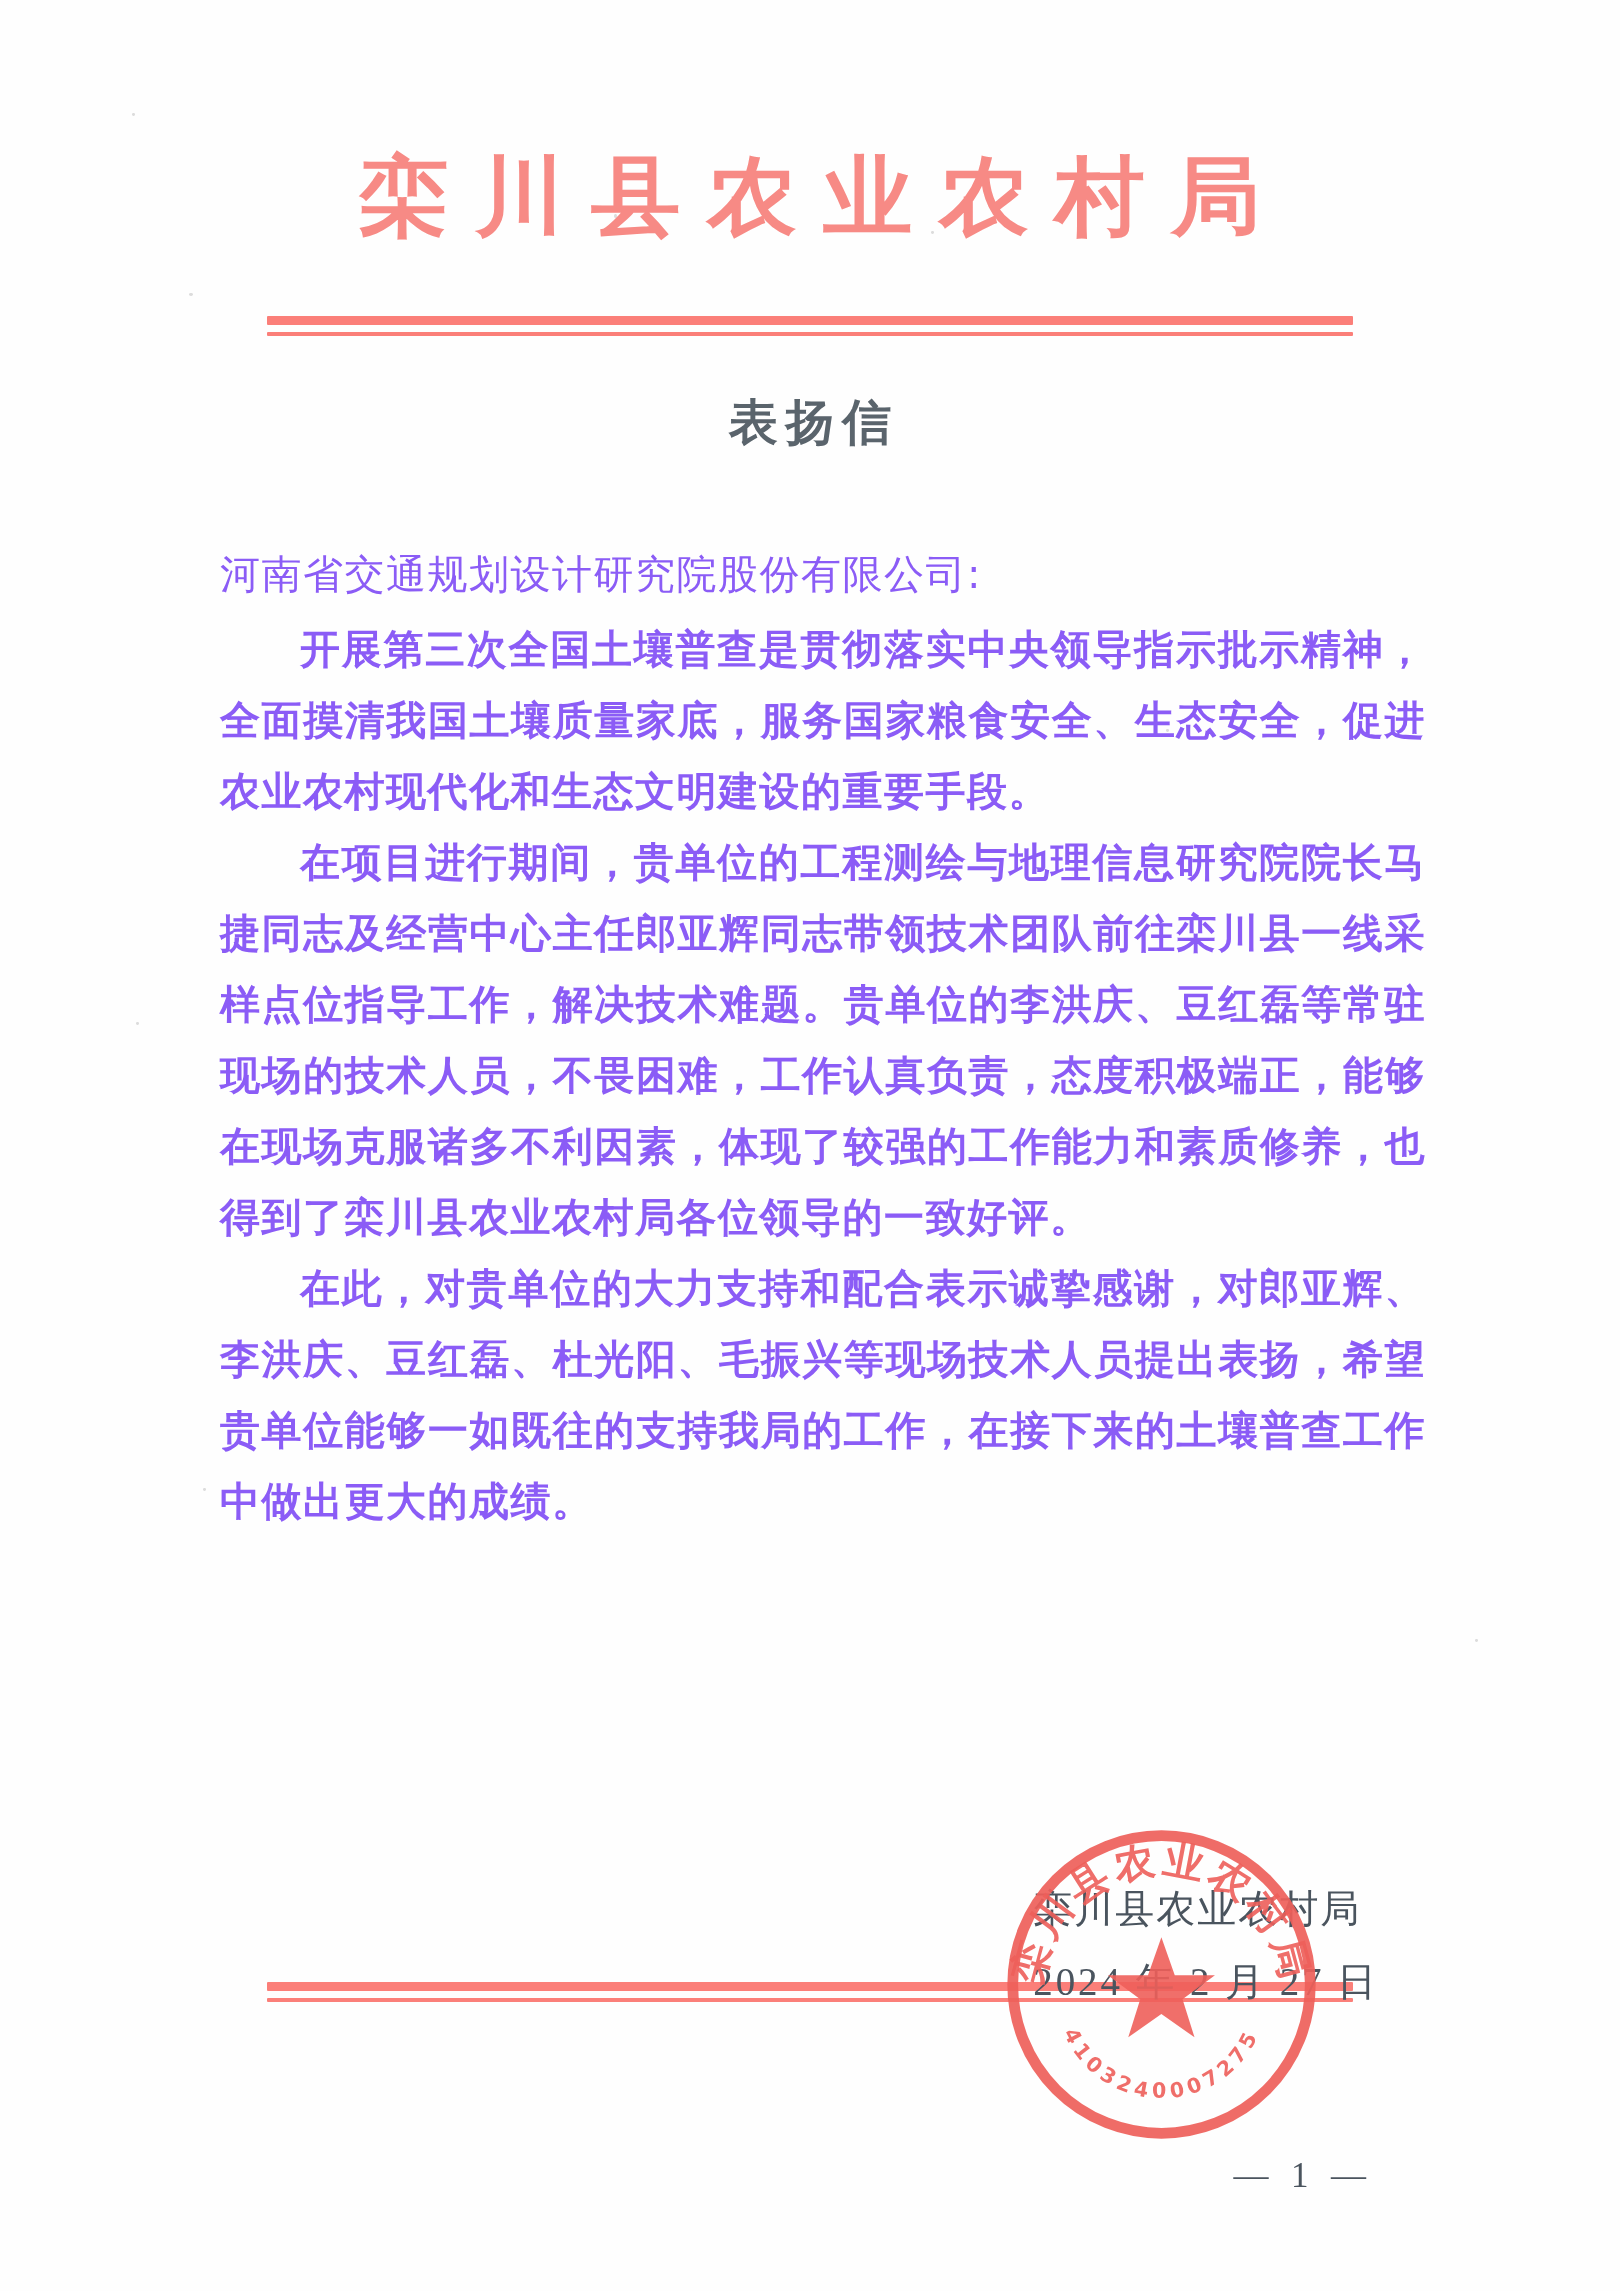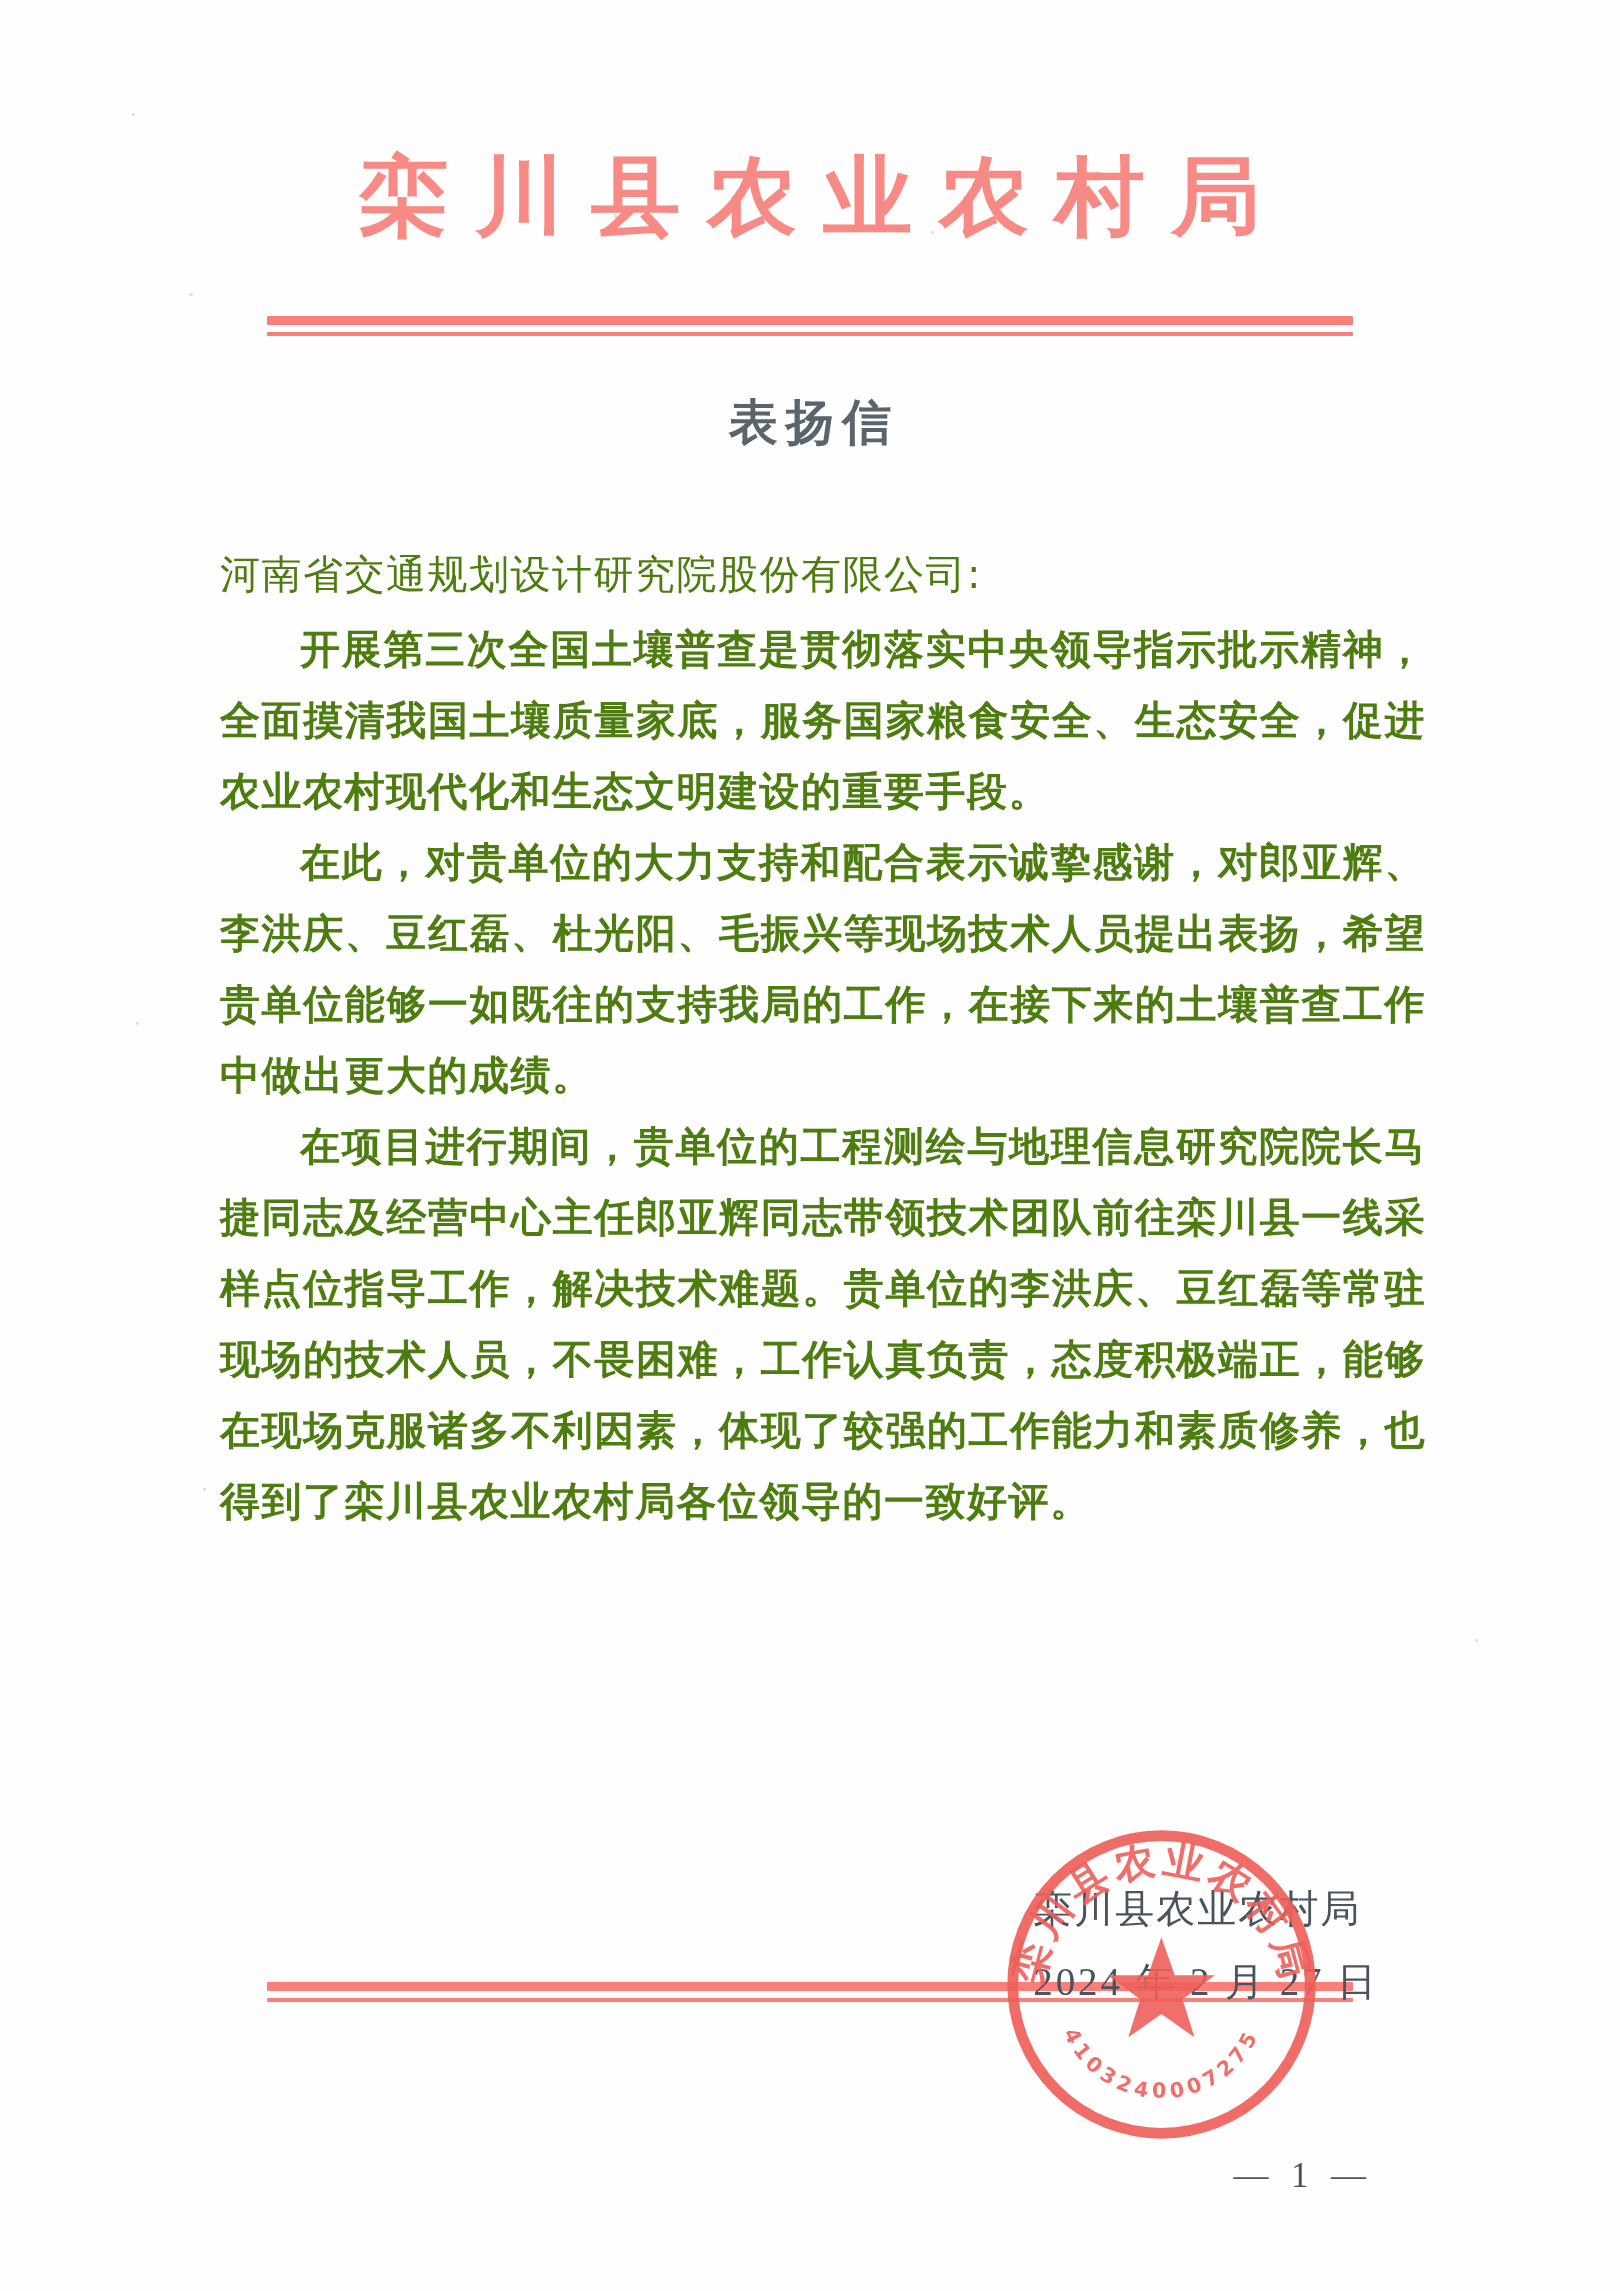--- a/index.html
+++ b/index.html
@@ -57,21 +57,21 @@
     letter-spacing:7.8px;
     text-indent:7.8px;
   }
 
   
   .body-block {
     position:absolute;
     left:220px;
     top:539px;
     width:1206px;
-    color:#4d7c0f;
+    color:#8b5cf6;
     font-family:"DejaVu Sans", sans-serif;
     font-size:40px;
     line-height:71px;
     letter-spacing:1.5px;
     text-align:justify;
     text-justify:inter-character;
   }
   .salutation { margin:0 0 3.9px 0; }
   .para { margin:0; text-indent:2em;font-weight:bold; }
 
@@ -142,22 +142,22 @@
   <div class="rule-thin"></div>
 </div>
 
 <div class="subtitle-wrap">
   <div class="subtitle">表扬信</div>
 </div>
 
 <div class="body-block">
   <p class="salutation">河南省交通规划设计研究院股份有限公司:</p>
   <p class="para">开展第三次全国土壤普查是贯彻落实中央领导指示批示精神，全面摸清我国土壤质量家底，服务国家粮食安全、生态安全，促进农业农村现代化和生态文明建设的重要手段。</p>
+  <p class="para">在项目进行期间，贵单位的工程测绘与地理信息研究院院长马捷同志及经营中心主任郎亚辉同志带领技术团队前往栾川县一线采样点位指导工作，解决技术难题。贵单位的李洪庆、豆红磊等常驻现场的技术人员，不畏困难，工作认真负责，态度积极端正，能够在现场克服诸多不利因素，体现了较强的工作能力和素质修养，也得到了栾川县农业农村局各位领导的一致好评。</p>
   <p class="para">在此，对贵单位的大力支持和配合表示诚挚感谢，对郎亚辉、李洪庆、豆红磊、杜光阳、毛振兴等现场技术人员提出表扬，希望贵单位能够一如既往的支持我局的工作，在接下来的土壤普查工作中做出更大的成绩。</p>
-  <p class="para">在项目进行期间，贵单位的工程测绘与地理信息研究院院长马捷同志及经营中心主任郎亚辉同志带领技术团队前往栾川县一线采样点位指导工作，解决技术难题。贵单位的李洪庆、豆红磊等常驻现场的技术人员，不畏困难，工作认真负责，态度积极端正，能够在现场克服诸多不利因素，体现了较强的工作能力和素质修养，也得到了栾川县农业农村局各位领导的一致好评。</p>
 </div>
 
 <div class="signature">
   <div>栾川县农业农村局</div>
   <div class="sign-date">2024 年 2 月 27 日</div>
 </div>
 
 <svg class="seal" viewBox="0 0 330 330">
   <circle cx="165" cy="165" r="152" fill="none" stroke="#ee5f5a" stroke-width="11" opacity="0.92"></circle>
 

